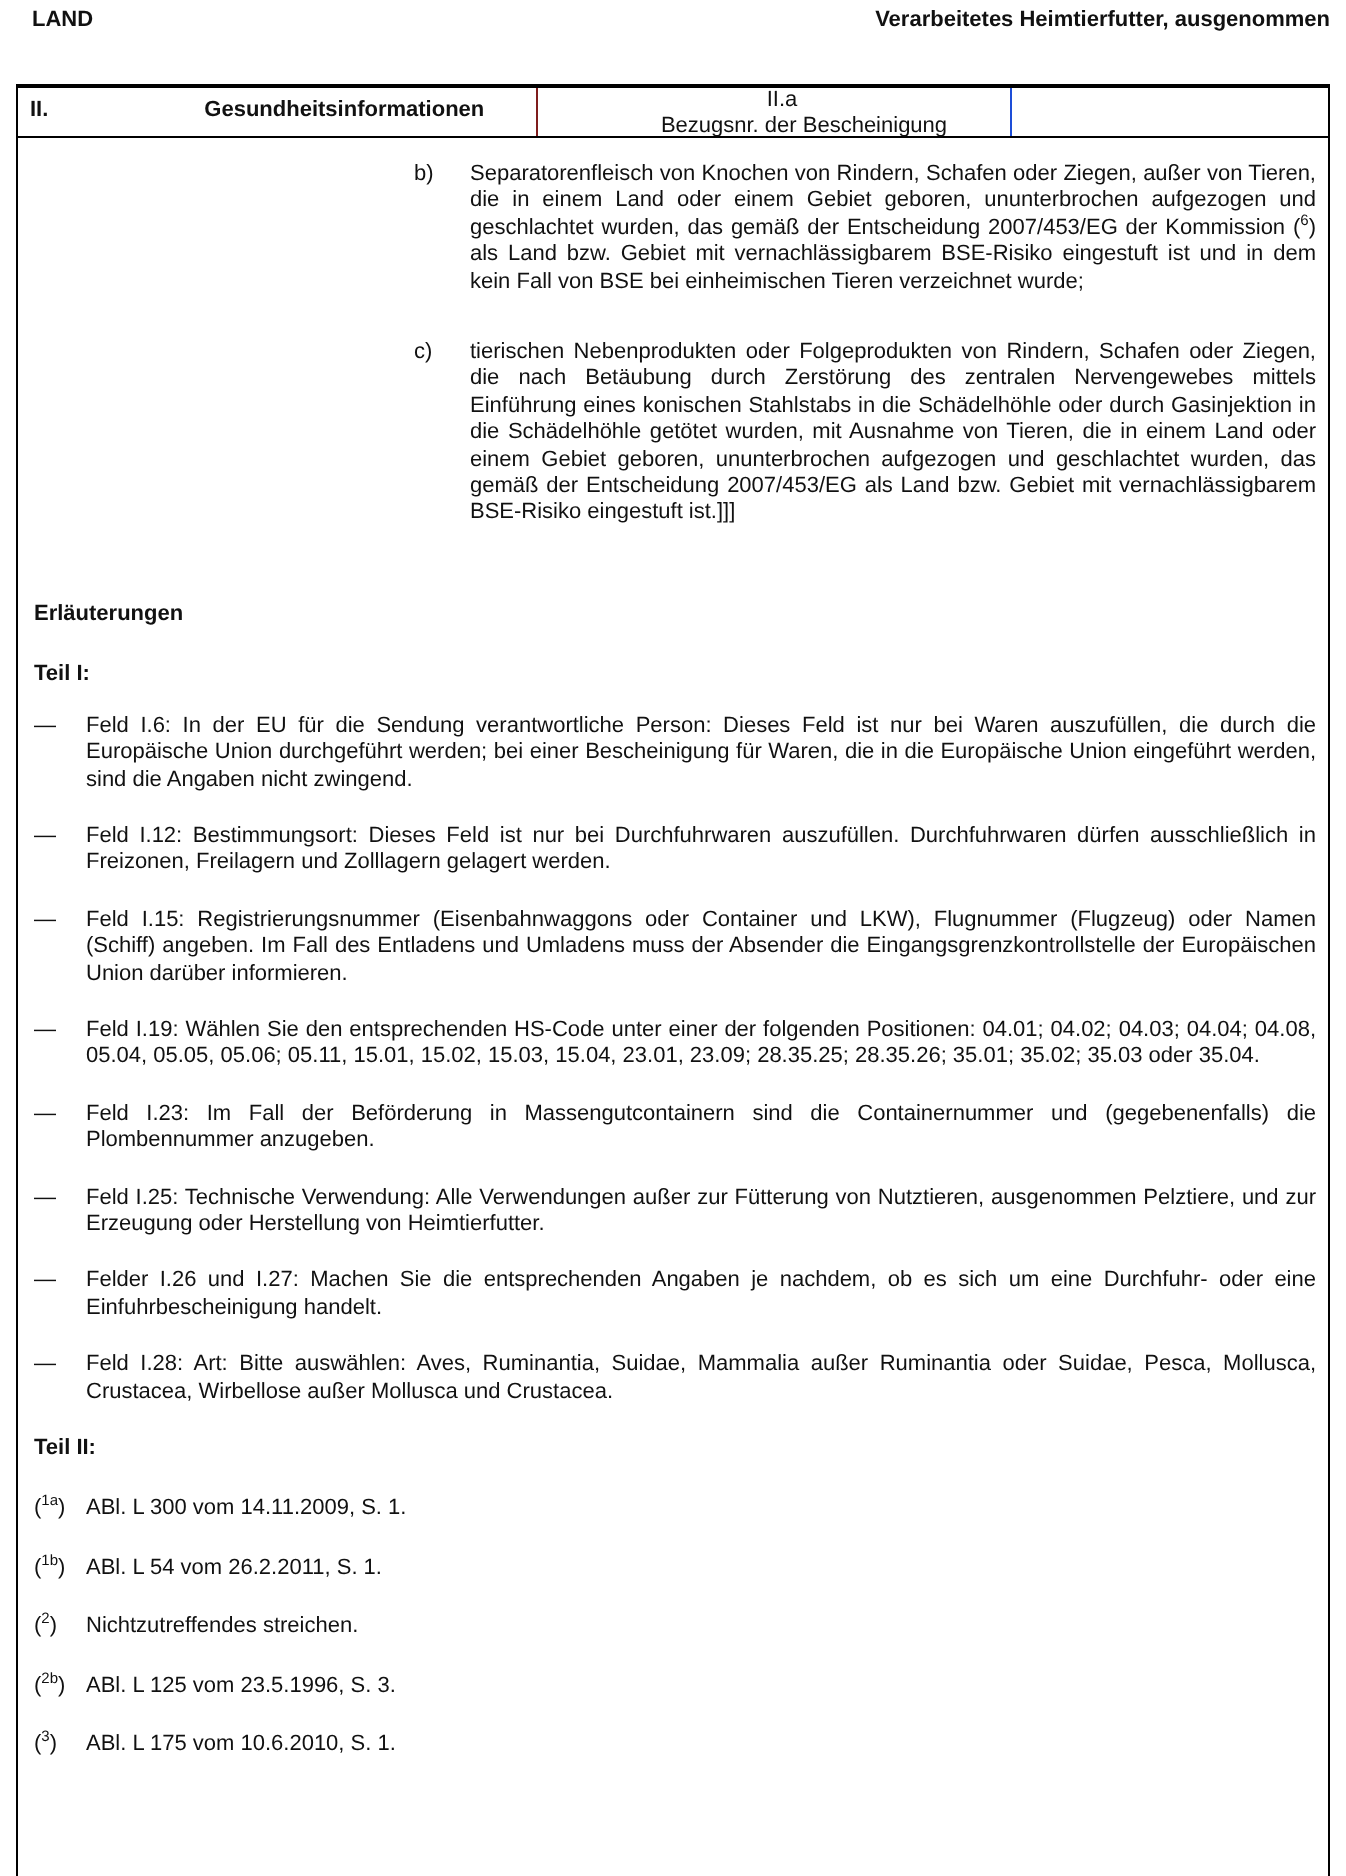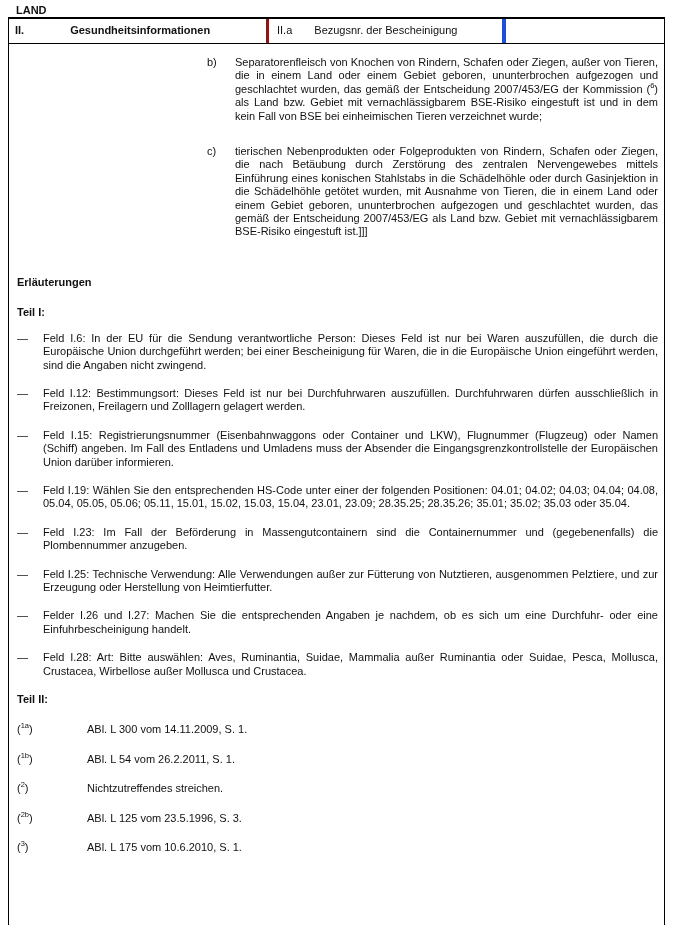--- a/index.html
+++ b/index.html
@@ -11,36 +11,36 @@
     font-size: 11px; line-height: 13.4px;
     overflow: hidden;
   }
   .bold { font-weight: bold; }
 
   
   .top-header {
     display: flex; justify-content: space-between;
     padding: 4px 8px 0 16px;
     font-weight: bold;
-    height: 17px;
+    height: 42px;
   }
   .doc-title { text-align: right; }
 
   
   .hdr-table {
     margin: 0 8px;
     display: flex;
     border: 1px solid #000;
     border-top-width: 2px;
     height: 27px;
   }
   .cell { position: relative; display: flex; align-items: center; }
-  .c1 { width: 260px; border-right: 3px solid #7f1d1d; padding-left: 6px; }
+  .c1 { width: 260px; border-right: 1px solid #7f1d1d; padding-left: 6px; gap: 32px; }
   .c1 .lbl { margin-left: 46px; text-align: center; }
-  .c2 { width: 237px; border-right: 4px solid #1d4ed8; padding-left: 8px; }
+  .c2 { width: 237px; border-right: 1px solid #1d4ed8; padding-left: 8px; flex-direction: column; }
   .c2 .lbl { margin-left: 22px; }
   .c3 { flex: 1; padding-left: 8px; }
   .c3 svg { position: absolute; left: 0; top: -5px; width: 100%; height: 31px; overflow: visible; }
 
   
   .content-box {
     margin: 0 8px;
     border-left: 1px solid #000;
     border-right: 1px solid #000;
     height: 881px;
@@ -59,30 +59,31 @@
   .section-heading { font-weight: bold; }
   .h-erlaeuterungen { margin-top: 37px; }
   .h-teil1 { margin-top: 17px; }
   .h-teil2 { margin-top: 0; margin-bottom: 17px; }
 
   .note-list { margin-top: 12px; }
   .note-item { display: flex; margin-bottom: 15px; }
   .note-item .dash { width: 26px; flex: none; }
   .note-item .itext { flex: 1; text-align: justify; }
 
-  .fn-row { display: flex; margin-bottom: 16px; gap: 44px; }
+  .fn-row { display: flex; margin-bottom: 16px; }
   .fn-marker { width: 26px; flex: none; }
   .fn-text { flex: 1; }
 </style>
 </head>
 <body>
 
 <div class="top-header">
   <div class="land">LAND</div>
   <div class="doc-title">
+    <div>Verarbeitetes Heimtierfutter, ausgenommen</div>
   </div>
 </div>
 
 <div class="hdr-table">
   <div class="cell c1">
     <span class="bold">II.</span>
     <span class="bold lbl">Gesundheitsinformationen</span>
   </div>
   <div class="cell c2">
     <span>II.a</span>

